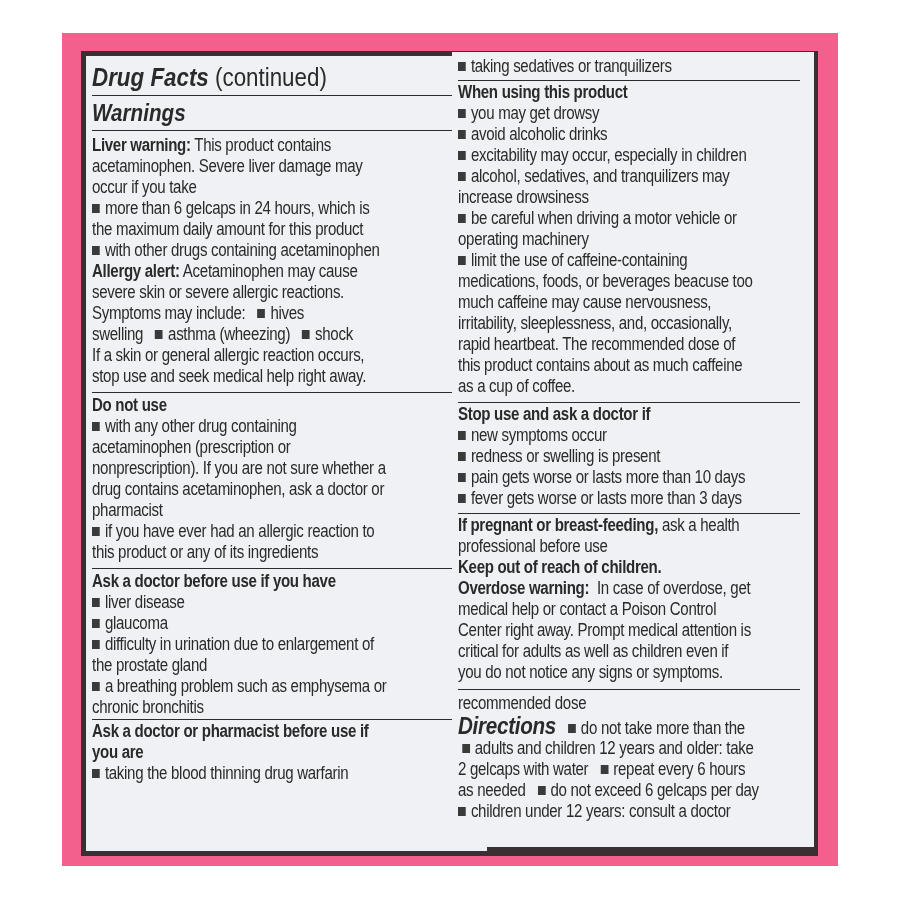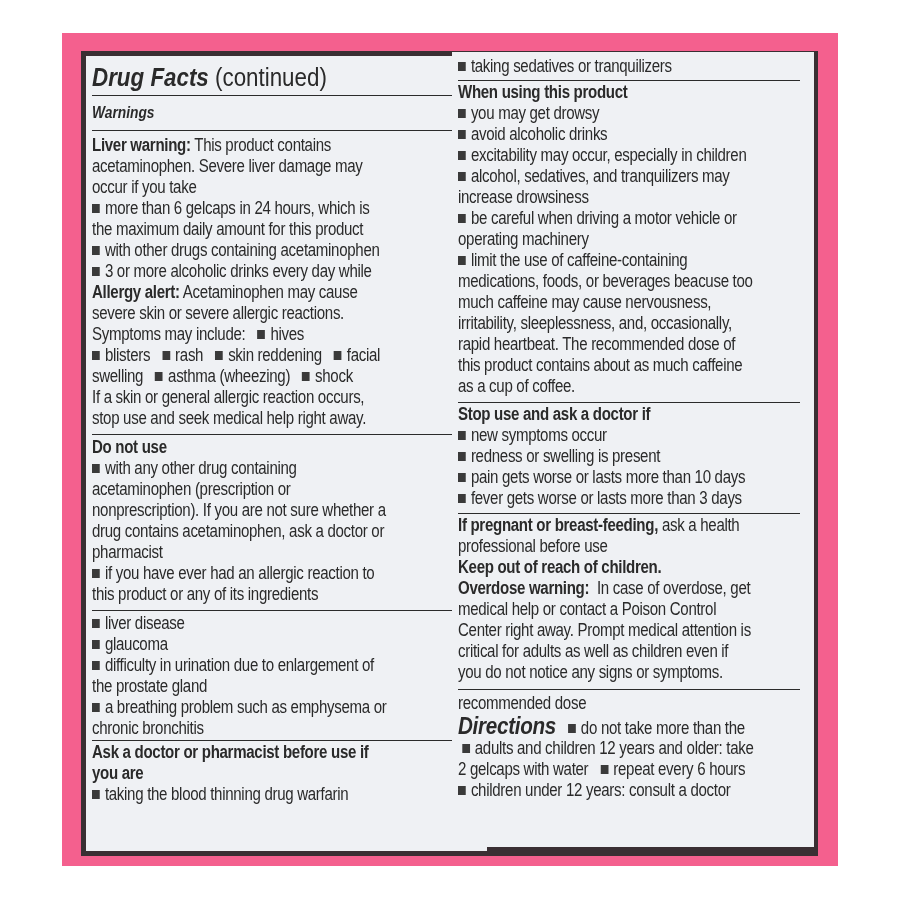--- a/index.html
+++ b/index.html
@@ -24,21 +24,21 @@
     .panel.right .col { left: 6px; right: 14px; }
 
     .line {
       font-size: 17.5px; line-height: 21px; height: 21px; white-space: nowrap;
       letter-spacing: -0.35px; transform-origin: 0 50%;
     }
     .cond { display: inline-block; transform: scaleX(0.86); transform-origin: 0 50%; white-space: nowrap; }
     .b { font-weight: bold; }
     .title-line { font-size: 26px; line-height: 34px; height: 34px; }
     .title-line .bi { font-weight: bold; font-style: italic; }
-    .warn-line { font-size: 16px; line-height: 30px; height: 30px; }
+    .warn-line { font-size: 24px; line-height: 30px; height: 30px; }
     .warn-line .bi { font-weight: bold; font-style: italic; }
     .dir-line .bi { font-weight: bold; font-style: italic; font-size: 24px; }
     .rule { height: 0; border-top: 1.5px solid #2b2b2b; margin: 1px 0 2px 0; }
     .sq {
       display: inline-block; width: 9px; height: 9px; background: #3a3a3a;
       margin-right: 6px; vertical-align: 1px;
     }
     .gap { display: inline-block; width: 14px; }
   </style>
 </head>
@@ -58,47 +58,46 @@
     </div>
     <div class="rule" style="margin-top:2px;margin-bottom:4px;"></div>
 
     <div>
       <div class="line"><span class="cond"><span class="b">Liver warning:</span><span> This product contains</span></span></div>
       <div class="line"><span class="cond">acetaminophen. Severe liver damage may</span></div>
       <div class="line"><span class="cond">occur if you take</span></div>
       <div class="line"><span class="cond"><span class="sq"></span><span>more than 6 gelcaps in 24 hours, which is</span></span></div>
       <div class="line"><span class="cond">the maximum daily amount for this product</span></div>
       <div class="line"><span class="cond"><span class="sq"></span><span>with other drugs containing acetaminophen</span></span></div>
-      <div class="line"><span class="cond"><span class="sq"></span><span>3 or more alcoholic drinks every day while</span></span></div>
     </div>
 
     <div>
       <div class="line"><span class="cond"><span class="b">Allergy alert:</span><span> Acetaminophen may cause</span></span></div>
       <div class="line"><span class="cond">severe skin or severe allergic reactions.</span></div>
       <div class="line"><span class="cond"><span>Symptoms may include:</span><span class="gap"></span><span class="sq"></span><span>hives</span></span></div>
-      <div class="line"><span class="cond"><span class="sq"></span><span>blisters</span><span class="gap"></span><span class="sq"></span><span>rash</span><span class="gap"></span><span class="sq"></span><span>skin reddening</span><span class="gap"></span><span class="sq"></span><span>facial</span></span></div>
       <div class="line"><span class="cond"><span>swelling</span><span class="gap"></span><span class="sq"></span><span>asthma (wheezing)</span><span class="gap"></span><span class="sq"></span><span>shock</span></span></div>
       <div class="line"><span class="cond">If a skin or general allergic reaction occurs,</span></div>
       <div class="line"><span class="cond">stop use and seek medical help right away.</span></div>
     </div>
     <div class="rule" style="margin-top:5px;margin-bottom:2px;"></div>
 
     <div>
       <div class="line"><span class="cond b">Do not use</span></div>
       <div class="line"><span class="cond"><span class="sq"></span><span>with any other drug containing</span></span></div>
       <div class="line"><span class="cond">acetaminophen (prescription or</span></div>
       <div class="line"><span class="cond">nonprescription). If you are not sure whether a</span></div>
       <div class="line"><span class="cond">drug contains acetaminophen, ask a doctor or</span></div>
       <div class="line"><span class="cond">pharmacist</span></div>
       <div class="line"><span class="cond"><span class="sq"></span><span>if you have ever had an allergic reaction to</span></span></div>
       <div class="line"><span class="cond">this product or any of its ingredients</span></div>
     </div>
     <div class="rule" style="margin-top:5px;margin-bottom:2px;"></div>
 
     <div>
+      <div class="line"><span class="cond b">Ask a doctor before use if you have</span></div>
       <div class="line"><span class="cond"><span class="sq"></span><span>liver disease</span></span></div>
       <div class="line"><span class="cond"><span class="sq"></span><span>glaucoma</span></span></div>
       <div class="line"><span class="cond"><span class="sq"></span><span>difficulty in urination due to enlargement of</span></span></div>
       <div class="line"><span class="cond">the prostate gland</span></div>
       <div class="line"><span class="cond"><span class="sq"></span><span>a breathing problem such as emphysema or</span></span></div>
       <div class="line"><span class="cond">chronic bronchitis</span></div>
     </div>
     <div class="rule" style="margin-top:1px;margin-bottom:1px;"></div>
 
     <div>
@@ -154,16 +153,17 @@
       <div class="line"><span class="cond">critical for adults as well as children even if</span></div>
       <div class="line"><span class="cond">you do not notice any signs or symptoms.</span></div>
     </div>
     <div class="rule" style="margin-top:6px;margin-bottom:3px;"></div>
 
     <div>
       <div class="line"><span class="cond">recommended dose</span></div>
       <div class="line dir-line" style="height:24px;line-height:24px;"><span class="cond"><span class="bi">Directions</span><span class="gap"></span><span class="sq"></span><span>do not take more than the</span></span></div>
       <div class="line"><span class="cond">&nbsp;<span class="sq"></span><span>adults and children 12 years and older: take</span></span></div>
       <div class="line"><span class="cond"><span>2 gelcaps with water</span><span class="gap"></span><span class="sq"></span><span>repeat every 6 hours</span></span></div>
+      <div class="line"><span class="cond"><span>as needed</span><span class="gap"></span><span class="sq"></span><span>do not exceed 6 gelcaps per day</span></span></div>
       <div class="line"><span class="cond"><span class="sq"></span><span>children under 12 years: consult a doctor</span></span></div>
     </div>
   </div>
 </div>
 
 </body></html>

